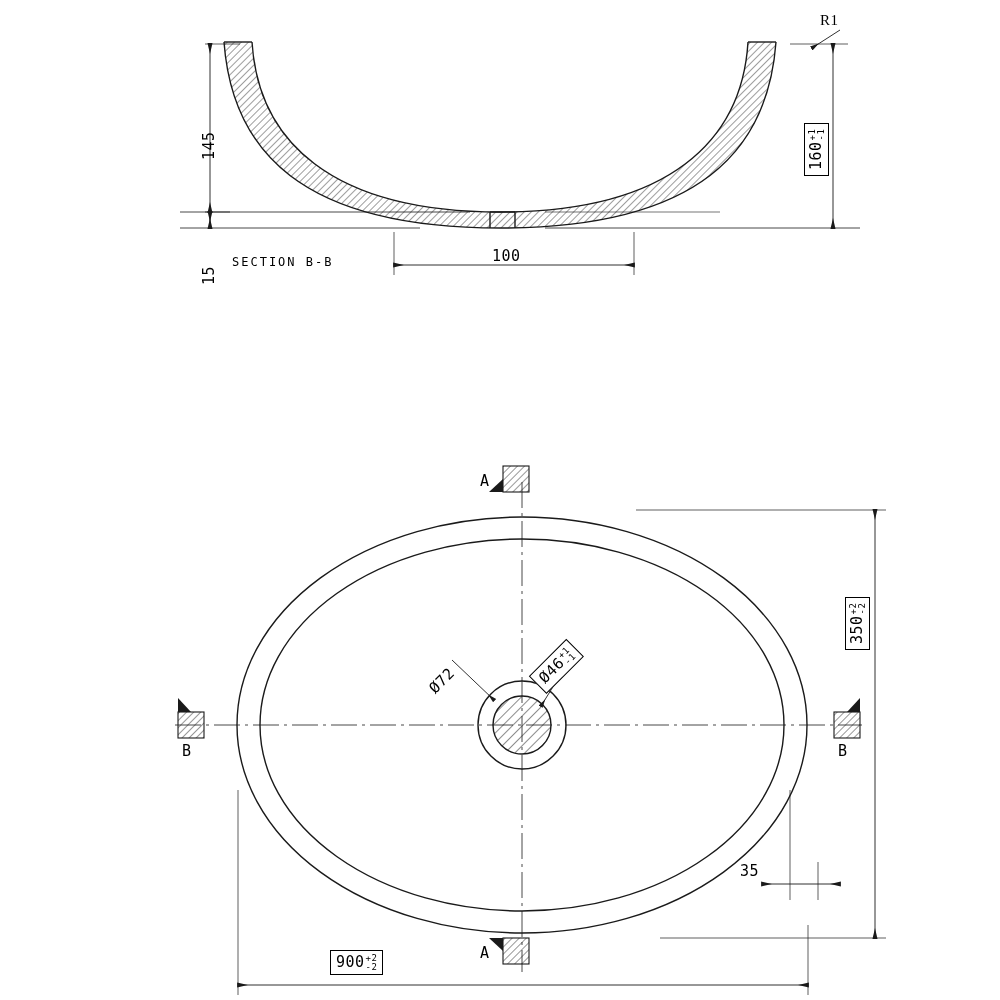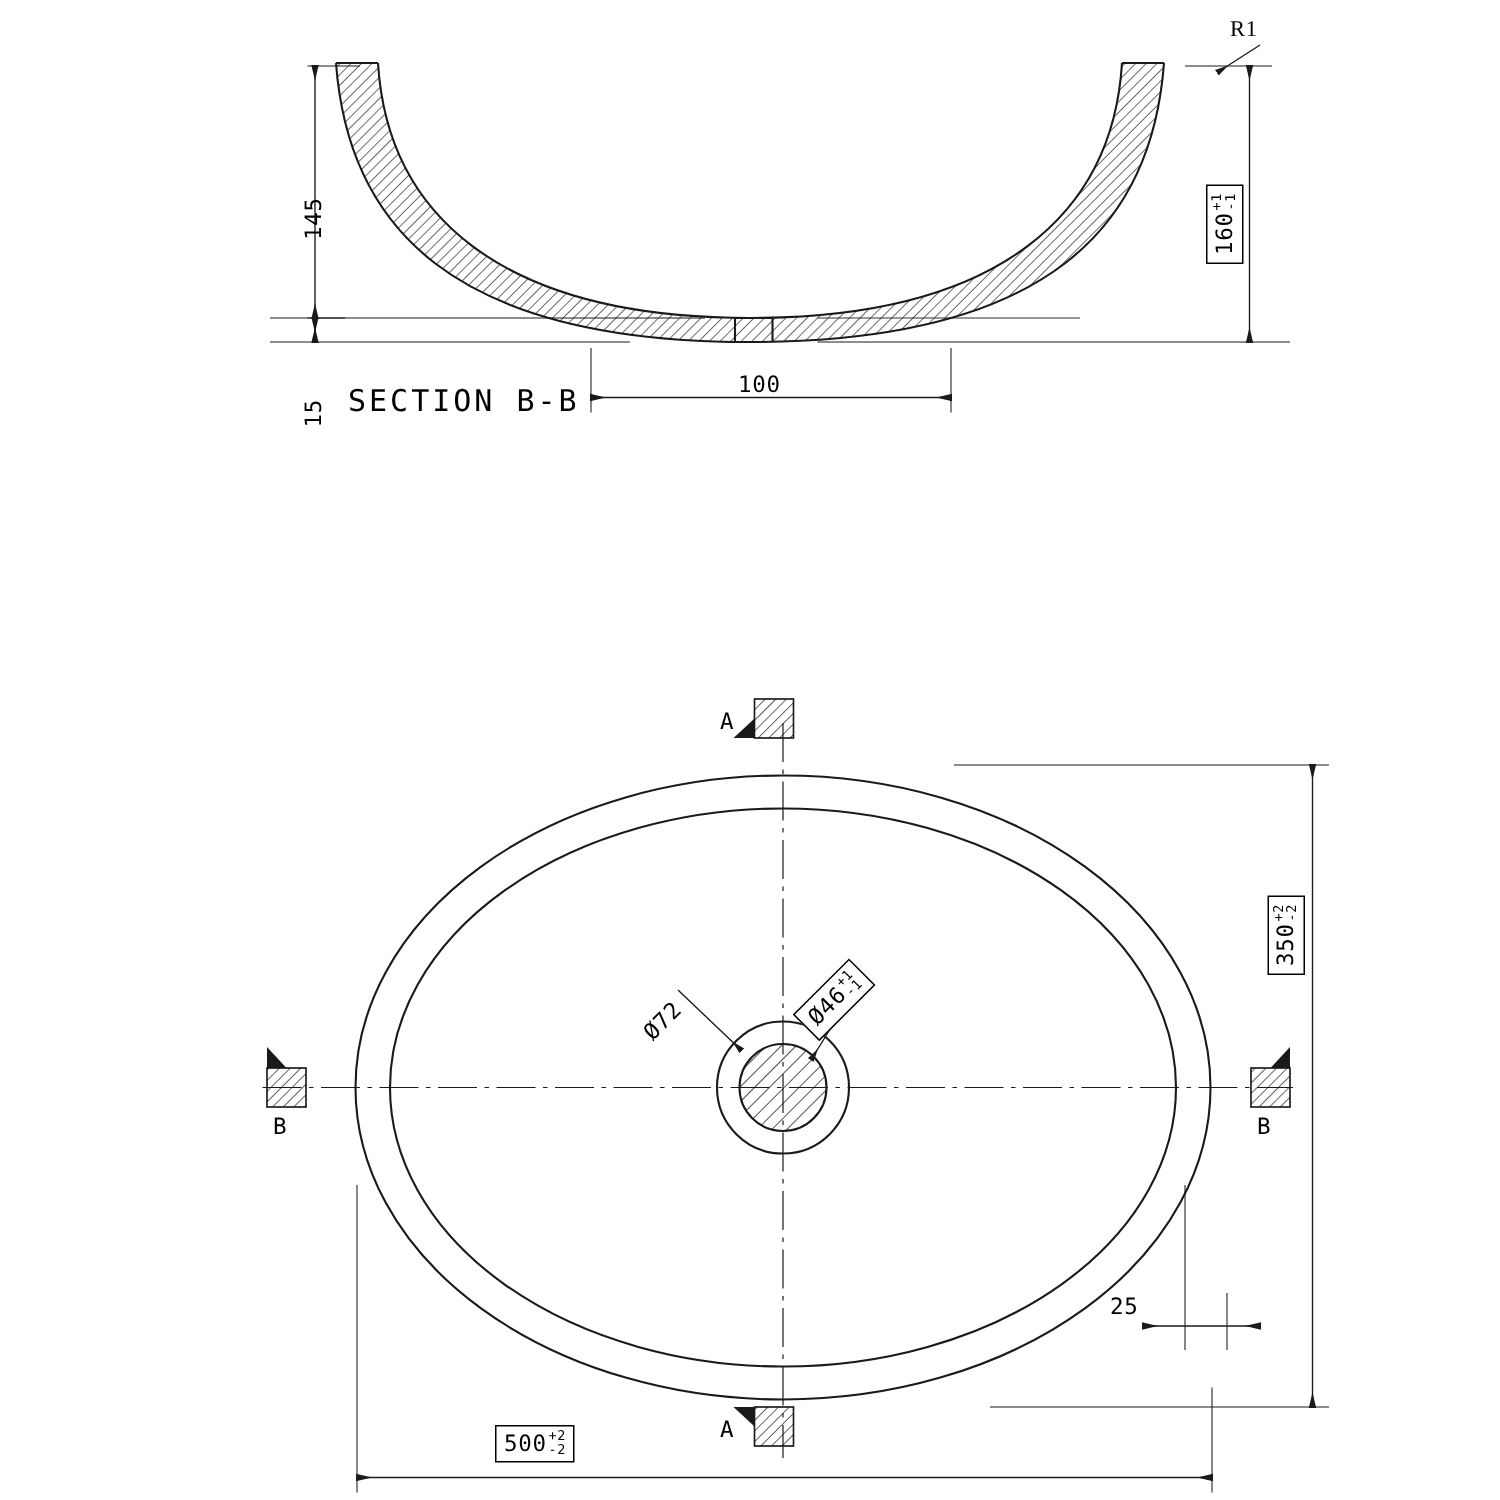--- a/index.html
+++ b/index.html
@@ -41,21 +41,21 @@
   }
   .tolstack {
     display: inline-block;
     vertical-align: middle;
     font-size: 9px;
     line-height: 1.0;
     margin-left: 1px;
     text-align: left;
   }
   .tolstack span { display: block; }
-  .section-label { font-size: 20px; letter-spacing: 2px; }
+  .section-label { font-size: 12px; letter-spacing: 2px; }
 </style>
 </head>
 <body>
 
 <div id="sheet">
 
   <svg class="drawing" viewBox="0 0 1000 1000">
     <defs>
       <pattern id="hatch" width="7" height="7" patternTransform="rotate(45)" patternUnits="userSpaceOnUse">
         <line x1="0" y1="0" x2="0" y2="7" stroke="#1a1a1a" stroke-width="1"></line>
@@ -216,19 +216,19 @@
   </div>
 
   <div class="rot90" style="position:absolute; left:847px; top:650px;">
     <span class="lbl boxed" style="position:static;">
       <span>350</span><span class="tolstack"><span>+2</span><span>-2</span></span>
     </span>
   </div>
 
   <div style="position:absolute; left:330px; top:952px;">
     <span class="lbl boxed" style="position:static;">
-      <span>500</span><span class="tolstack"><span>+2</span><span>-2</span></span>
-    </span>
-  </div>
-
-  <div class="lbl" style="left:740px; top:862px;">25</div>
+      <span>900</span><span class="tolstack"><span>+2</span><span>-2</span></span>
+    </span>
+  </div>
+
+  <div class="lbl" style="left:740px; top:862px;">35</div>
 
 </div>
 
 </body></html>

